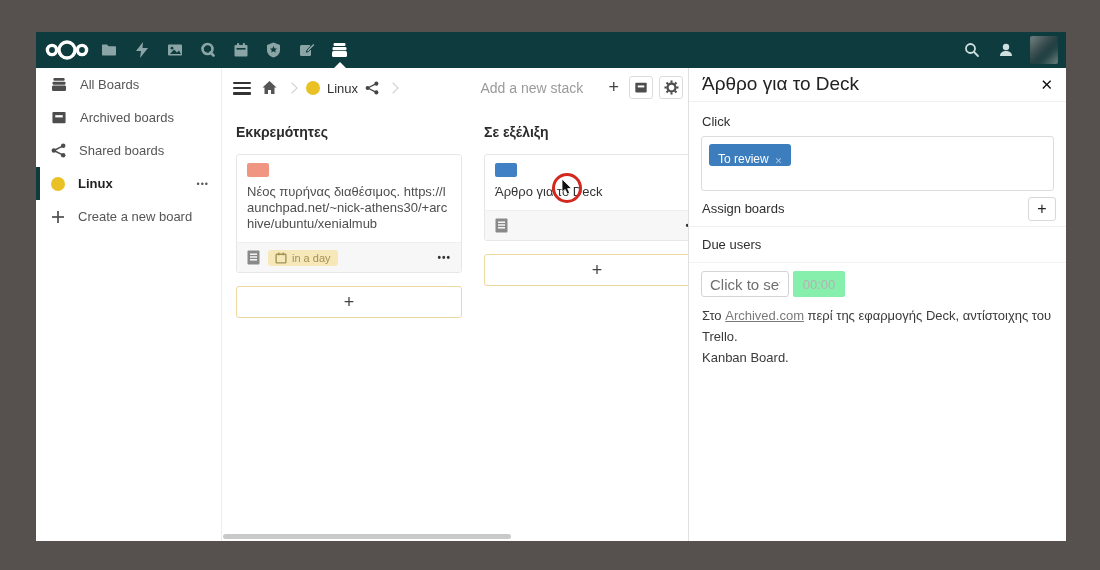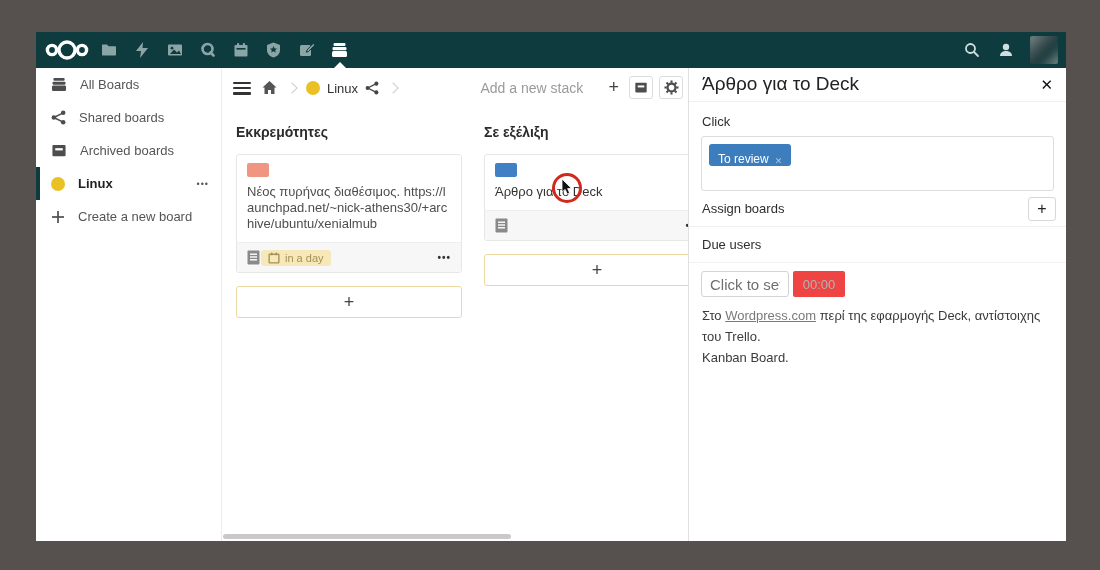--- a/index.html
+++ b/index.html
@@ -49,21 +49,21 @@
 
   .stack { position:absolute; top:56px; width:226px; }
   .stack-1 { left:14px; } .stack-2 { left:262px; }
   .stack-title { font-size:14px; font-weight:bold; color:#2b2b2b; height:20px; }
   .card { margin-top:10px; border:1px solid #e7e7e7; border-radius:3px; background:#fff; cursor:pointer; }
   .card-body { padding:8px 10px 10px 10px; }
   .label-chip { width:22px; height:14px; border-radius:2px; margin-bottom:7px; }
   .card-title { font-size:13px; color:#4e4e4e; line-height:16px; word-break:break-all; }
   .card-title.dark { color:#333; word-break:normal; }
   .card-foot { background:#f7f7f7; border-top:1px solid #efefef; height:30px; display:flex; align-items:center;
-    padding:0 10px; gap:1px; position:relative; }
+    padding:0 10px; gap:8px; position:relative; }
   .due-badge { display:flex; align-items:center; gap:5px; border-radius:3px; padding:2px 7px;
     font-size:11px; color:#a39156; }
   .foot-dots { position:absolute; right:10px; color:#333; font-size:10px; letter-spacing:1px; font-weight:bold; cursor:pointer; }
   .add-card { margin-top:13px; height:32px; border:1px solid #ecd9a0; border-radius:3px; background:#fff;
     display:flex; align-items:center; justify-content:center; font-size:18px; color:#444; cursor:pointer; }
 
   .hscroll { position:absolute; left:1px; top:466px; width:288px; height:5px; background:#c9c9c9; border-radius:3px; cursor:pointer; }
 
   
   .cursor-annot { position:absolute; left:330px; top:105px; width:30px; height:30px; z-index:5; }
@@ -85,21 +85,21 @@
   .tag-chip .rm { font-size:9px; color:rgba(255,255,255,.55); cursor:pointer; }
   .dt-row { position:relative; margin:0 0 0 0; padding:10px 12px 10px 13px; border-bottom:1px solid #efefef;
     font-size:13px; color:#2e2e2e; display:flex; align-items:center; }
   .assign-plus { position:absolute; right:10px; top:6px; width:28px; height:24px; border:1px solid #d8d8d8;
     border-radius:3px; background:#fff; font-size:16px; color:#222; display:flex; align-items:center;
     justify-content:center; cursor:pointer; }
   .due-inputs { margin:8px 12px 0 12px; display:flex; gap:4px; }
   .due-date-input { width:88px; height:26px; border:1px solid #d4d4d4; border-radius:3px; padding:0 8px;
     font-size:15px; color:#666; font-family:inherit; outline:none; }
   .due-date-input::placeholder { color:#6f6f6f; }
-  .due-time-input { width:52px; height:26px; border:none; background:#ef4444; border-radius:2px;
+  .due-time-input { width:52px; height:26px; border:none; background:#86efac; border-radius:2px;
     text-align:center; font-size:13px; font-family:inherit; outline:none; }
   .due-time-input::placeholder { color:#b3b3b3; }
   .desc-row { display:flex; align-items:center; gap:16px; margin:14px 12px 0 13px; padding-bottom:6px;
     border-bottom:1px solid #f2f2f2; font-size:13px; color:#2e2e2e; }
   .desc-info { font-family:"DejaVu Serif","Liberation Serif",serif; font-style:italic; font-size:15px; color:#333; cursor:pointer; }
   .desc-text { margin:9px 14px 0 13px; font-size:13px; color:#3a3a3a; line-height:1.6; }
   .desc-text a { color:#7a7a7a; text-decoration:underline; cursor:pointer; }
 </style>
 </head>
 <body>
@@ -191,35 +191,35 @@
       <div class="active-marker" style="background: rgb(13, 59, 62);"></div>
       <div class="nav-item">
         <svg width="16" height="15" viewBox="0 0 17 16">
             <rect x="2.5" y="1" width="12" height="3" rx="1.2" fill="#4d4d4d"></rect>
             <rect x="1.5" y="5" width="14" height="3.2" rx="1.2" fill="#4d4d4d"></rect>
             <rect x="1" y="9" width="15" height="6" rx="1.5" fill="#4d4d4d"></rect>
           </svg>
         <span class="lbl">All Boards</span>
       </div>
       <div class="nav-item">
+        <svg width="16" height="15" viewBox="0 0 16 16">
+            <rect x="1" y="2" width="14" height="12" rx="1" fill="#4d4d4d"></rect>
+            <rect x="4" y="5.5" width="8" height="2.4" fill="#fff"></rect>
+          </svg>
+        <span class="lbl">Archived boards</span>
+      </div>
+      <div class="nav-item">
         <svg width="15" height="15" viewBox="0 0 16 16">
             <circle cx="13" cy="3" r="2.4" fill="#4d4d4d"></circle>
             <circle cx="3" cy="8" r="2.4" fill="#4d4d4d"></circle>
             <circle cx="13" cy="13" r="2.4" fill="#4d4d4d"></circle>
             <line x1="3" y1="8" x2="13" y2="3" stroke="#4d4d4d" stroke-width="1.6"></line>
             <line x1="3" y1="8" x2="13" y2="13" stroke="#4d4d4d" stroke-width="1.6"></line>
           </svg>
         <span class="lbl">Shared boards</span>
-      </div>
-      <div class="nav-item">
-        <svg width="16" height="15" viewBox="0 0 16 16">
-            <rect x="1" y="2" width="14" height="12" rx="1" fill="#4d4d4d"></rect>
-            <rect x="4" y="5.5" width="8" height="2.4" fill="#fff"></rect>
-          </svg>
-        <span class="lbl">Archived boards</span>
       </div>
       <div class="nav-item active">
         <span class="board-dot" style="background: rgb(233, 193, 37);"></span>
         <span class="lbl">Linux</span>
         <span class="dots">•••</span>
       </div>
       <div class="nav-item">
         <svg width="14" height="14" viewBox="0 0 14 14">
             <line x1="7" y1="1" x2="7" y2="13" stroke="#4d4d4d" stroke-width="1.7"></line>
             <line x1="1" y1="7" x2="13" y2="7" stroke="#4d4d4d" stroke-width="1.7"></line>
@@ -360,19 +360,19 @@
         <button class="assign-plus">+</button>
       </div>
       <div class="dt-row" style="border-bottom:1px solid #f2f2f2">
         <span>Due users</span>
       </div>
       <div class="due-inputs">
         <input class="due-date-input" placeholder="Click to set" style="">
         <input class="due-time-input" placeholder="00:00" style="">
       </div>
       <div class="desc-text">
-        <span>Στο </span><a>Wordpress.com</a><span> περί της εφαρμογής Deck, αντίστοιχης του Trello.</span>
+        <span>Στο </span><a>Archived.com</a><span> περί της εφαρμογής Deck, αντίστοιχης του Trello.</span>
         <span style="display:block">Kanban Board.</span>
       </div>
     </aside>
 
   </div>
 </div>
 
 </body></html>

